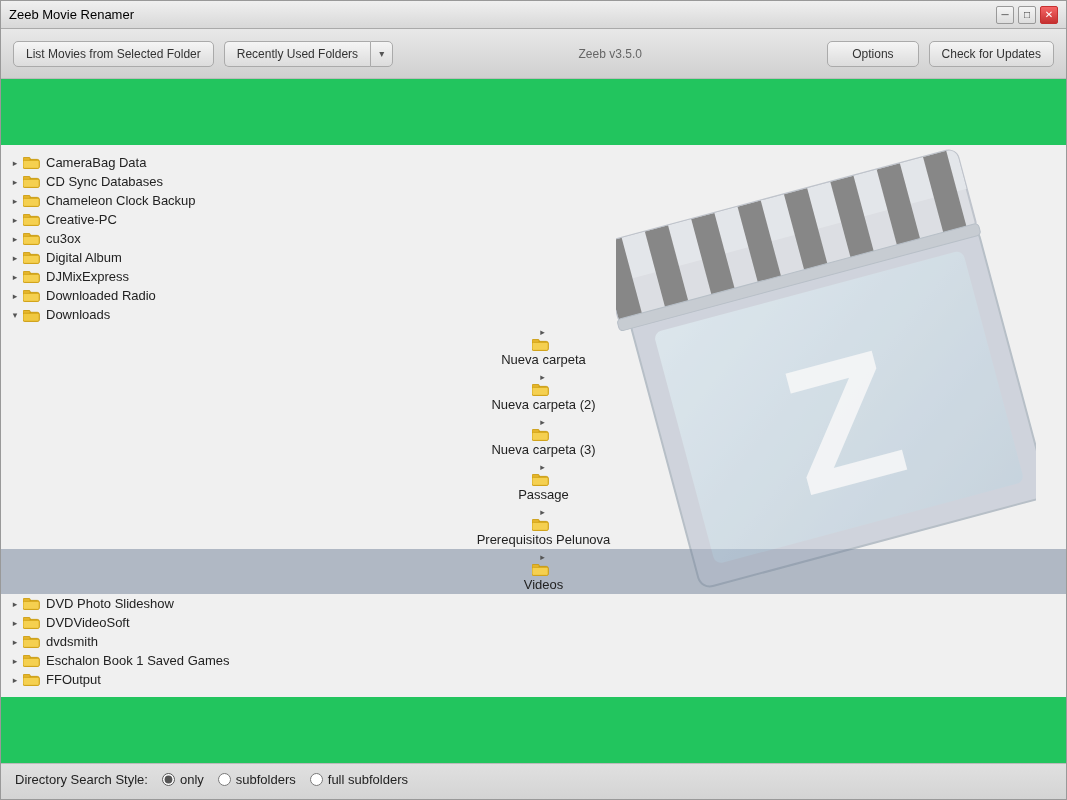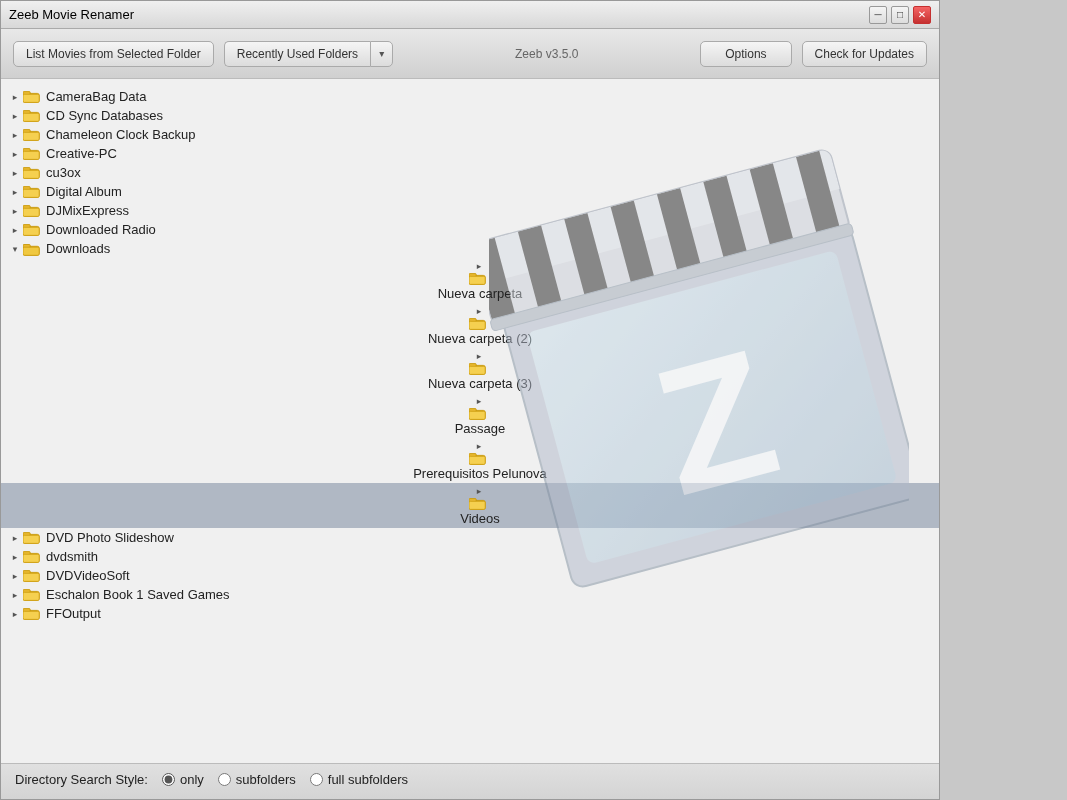--- a/index.html
+++ b/index.html
@@ -7,21 +7,21 @@
     body {
       width: 1067px;
       height: 800px;
       background: #c8c8c8;
       font-family: 'Segoe UI', Arial, sans-serif;
       font-size: 13px;
       overflow: hidden;
     }
 
     #app-window {
-      width: 940px;
+      width: 1067px;
       height: 800px;
       background: #22c55e;
       border: 1px solid #999;
       display: flex;
       flex-direction: column;
     }
 
     #title-bar {
       background: linear-gradient(to bottom, #f0f0f0, #d8d8d8);
       border-bottom: 1px solid #aaa;
@@ -121,20 +121,21 @@
       font-size: 12px;
       color: #333;
       cursor: pointer;
     }
 
     #content-area {
       display: flex;
       flex: 1;
       overflow: hidden;
       position: relative;
+      align-items: center;
     }
 
     #file-tree {
       flex: 1;
       background: #f0f0f0;
       overflow-y: auto;
       padding: 8px 0;
       position: relative;
     }
 
@@ -460,32 +461,32 @@
         </div>
         <div class="tree-item">
           <span class="tree-arrow closed"></span>
           <span class="folder-icon">
             <svg viewBox="0 0 20 14" xmlns="http://www.w3.org/2000/svg">
       <rect x="0" y="3" width="18" height="10" rx="2" fill="#e8b830" stroke="#c8980a" stroke-width="1"></rect>
       <rect x="0" y="1" width="8" height="4" rx="1" fill="#e8b830" stroke="#c8980a" stroke-width="1"></rect>
       <rect x="0" y="4" width="18" height="9" rx="1.5" fill="#f5d050" stroke="#c8980a" stroke-width="0.8"></rect>
     </svg>
           </span>
+          <span>DVDVideoSoft</span>
+        </div>
+        <div class="tree-item">
+          <span class="tree-arrow closed"></span>
+          <span class="folder-icon">
+            <svg viewBox="0 0 20 14" xmlns="http://www.w3.org/2000/svg">
+      <rect x="0" y="3" width="18" height="10" rx="2" fill="#e8b830" stroke="#c8980a" stroke-width="1"></rect>
+      <rect x="0" y="1" width="8" height="4" rx="1" fill="#e8b830" stroke="#c8980a" stroke-width="1"></rect>
+      <rect x="0" y="4" width="18" height="9" rx="1.5" fill="#f5d050" stroke="#c8980a" stroke-width="0.8"></rect>
+    </svg>
+          </span>
           <span>dvdsmith</span>
-        </div>
-        <div class="tree-item">
-          <span class="tree-arrow closed"></span>
-          <span class="folder-icon">
-            <svg viewBox="0 0 20 14" xmlns="http://www.w3.org/2000/svg">
-      <rect x="0" y="3" width="18" height="10" rx="2" fill="#e8b830" stroke="#c8980a" stroke-width="1"></rect>
-      <rect x="0" y="1" width="8" height="4" rx="1" fill="#e8b830" stroke="#c8980a" stroke-width="1"></rect>
-      <rect x="0" y="4" width="18" height="9" rx="1.5" fill="#f5d050" stroke="#c8980a" stroke-width="0.8"></rect>
-    </svg>
-          </span>
-          <span>DVDVideoSoft</span>
         </div>
         <div class="tree-item">
           <span class="tree-arrow closed"></span>
           <span class="folder-icon">
             <svg viewBox="0 0 20 14" xmlns="http://www.w3.org/2000/svg">
       <rect x="0" y="3" width="18" height="10" rx="2" fill="#e8b830" stroke="#c8980a" stroke-width="1"></rect>
       <rect x="0" y="1" width="8" height="4" rx="1" fill="#e8b830" stroke="#c8980a" stroke-width="1"></rect>
       <rect x="0" y="4" width="18" height="9" rx="1.5" fill="#f5d050" stroke="#c8980a" stroke-width="0.8"></rect>
     </svg>
           </span>

